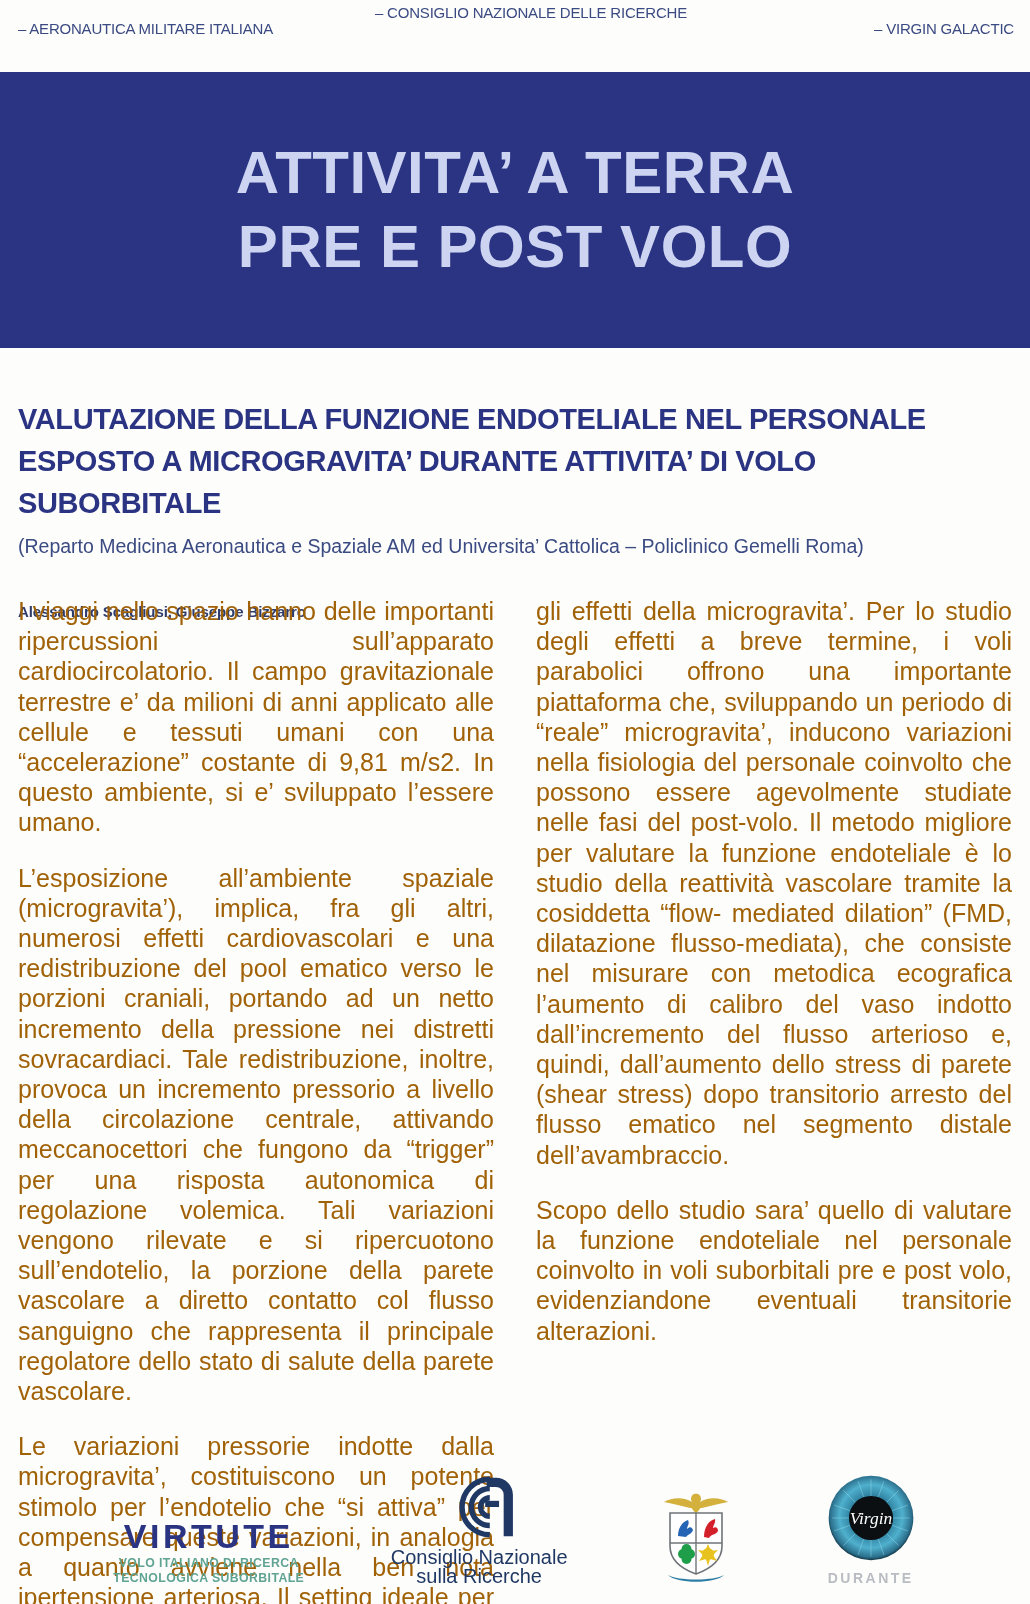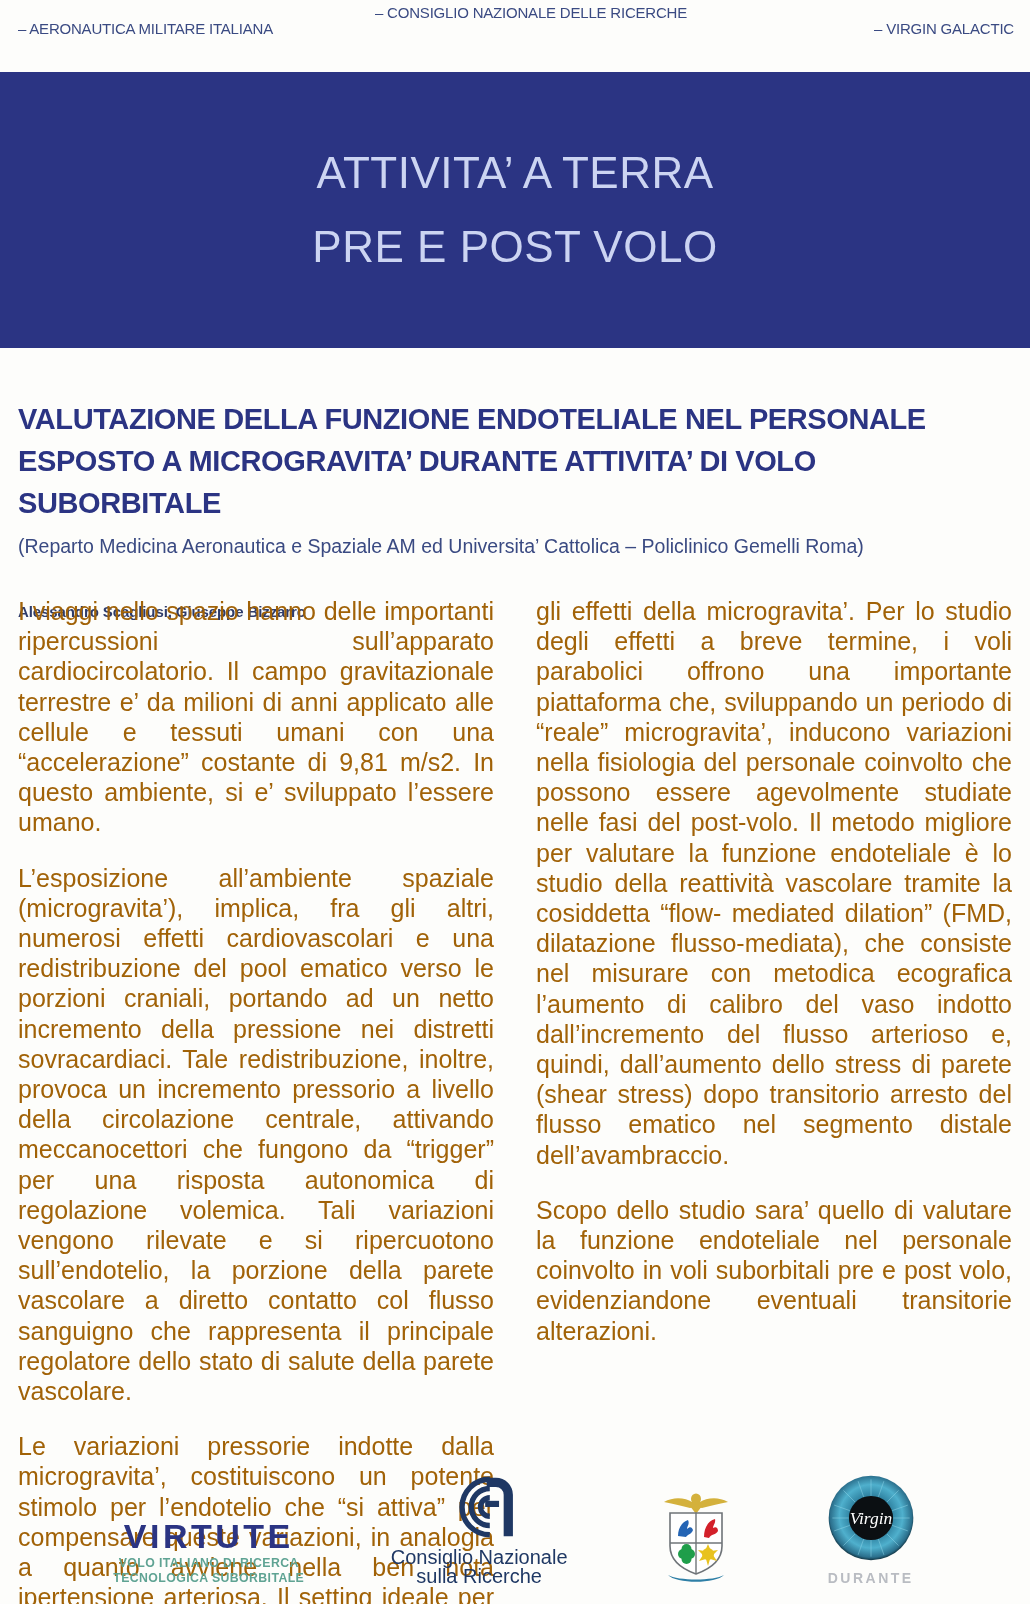--- a/index.html
+++ b/index.html
@@ -44,23 +44,23 @@
     width: 1030px;
     height: 276px;
     background: #2b3483;
     display: flex;
     flex-direction: column;
     align-items: center;
     justify-content: center;
   }
   .banner-line {
     color: #ccd4f2;
-    font-size: 44px;
+    font-size: 60px;
     line-height: 74px;
-    font-weight: 400;
+    font-weight: 700;
     letter-spacing: 0.5px;
     text-align: center;
     font-family: "Liberation Sans", sans-serif;
     white-space: nowrap;
   }
 
   
   .article {
     position: absolute;
     top: 348px; left: 0;

